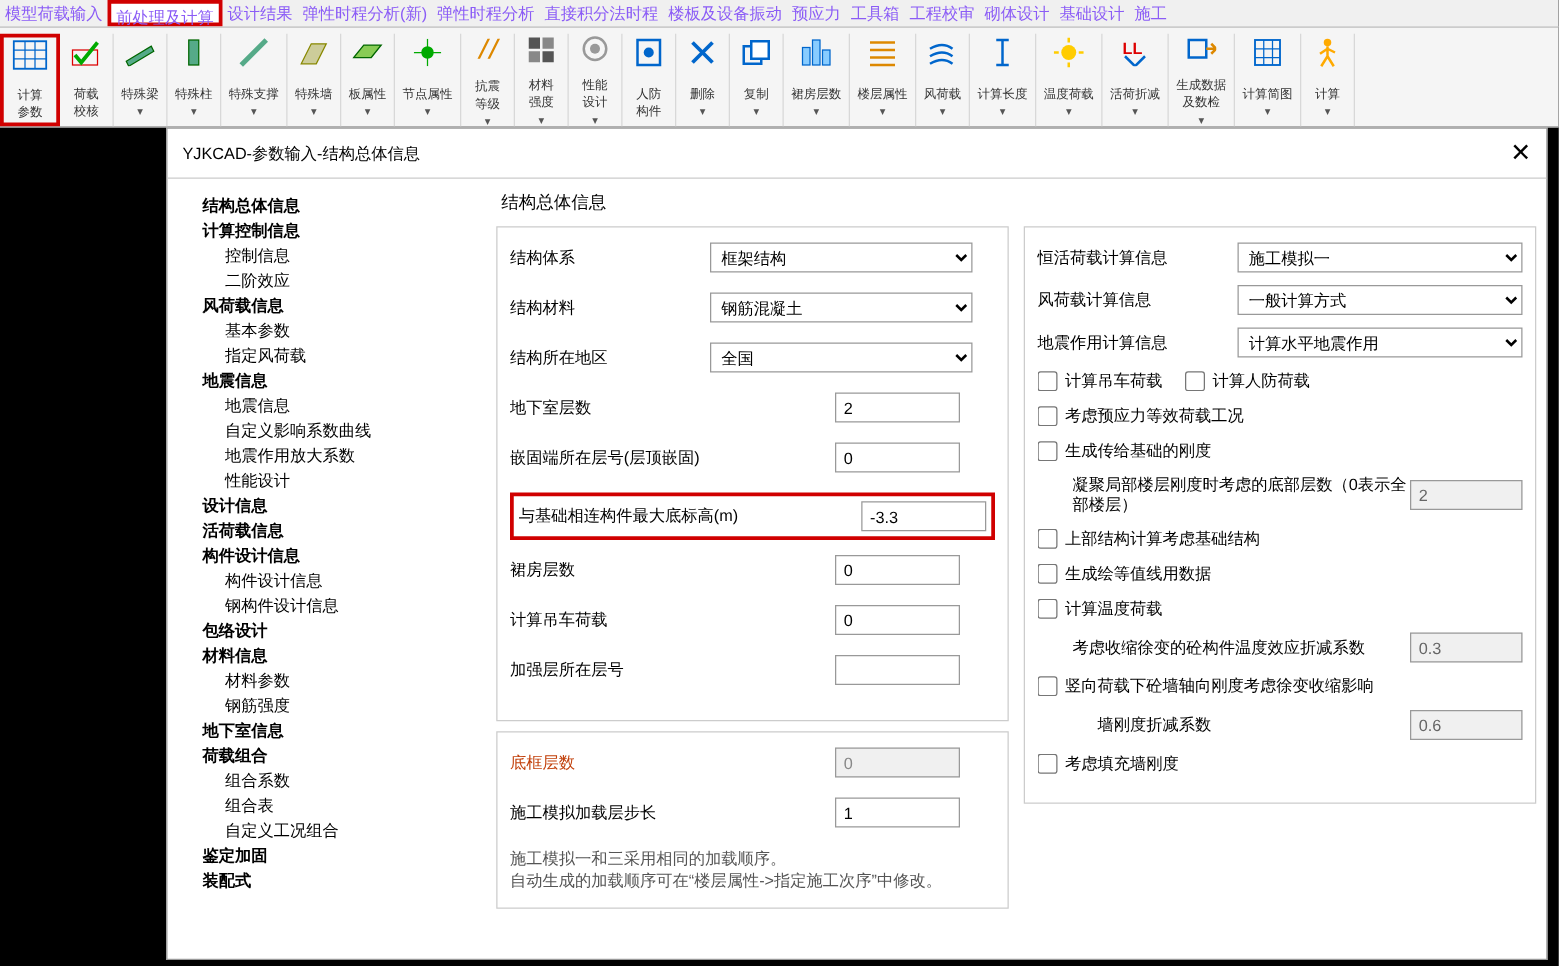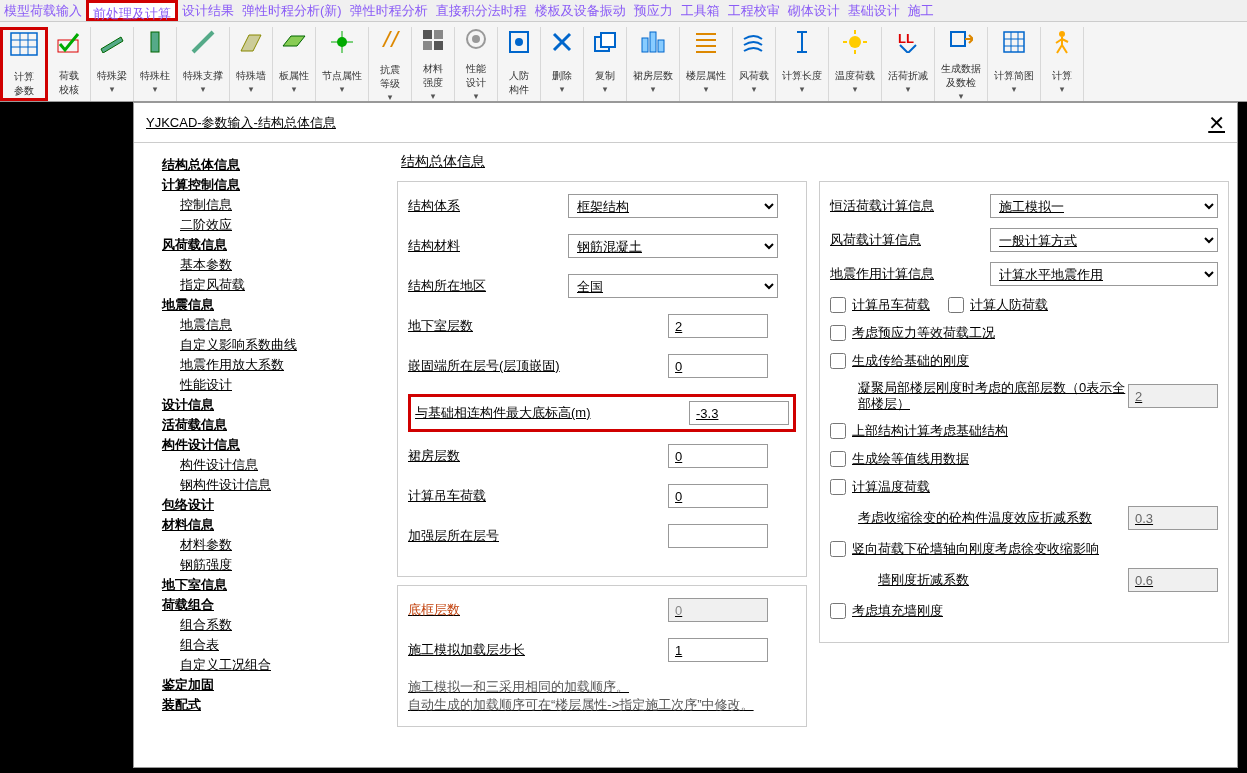--- a/index.html
+++ b/index.html
@@ -9,21 +9,21 @@
 .menubar .mitem { padding: 2px 4px; color: #8b5cf6; cursor: pointer; }
 .menubar .mitem.highlight { border: 3px solid #d00000; background: #fff; }
 
 .toolbar { background: #f5f5f5; height: 80px; display: flex; border-bottom: 1px solid #999; padding-top: 5px; }
 .toolgroup { display: flex; flex-direction: column; align-items: center; padding: 0 6px; position: relative; border-right: 1px solid #d8d8d8; }
 .toolgroup.highlight { border: 3px solid #d00000; }
 .toolgroup .ticon { width: 30px; height: 30px; display: flex; align-items: center; justify-content: center; }
 .toolgroup .tlabel { font-size: 10px; color: #333; text-align: center; line-height: 14px; margin-top: 12px; white-space: pre; }
 .toolgroup .drop { font-size: 9px; color: #555; margin-top: 1px; }
 
-.dialog { position: absolute; left: 133px; top: 102px; width: 1105px; height: 666px; background: #fff; border: 1px solid #999; text-decoration: underline; }
+.dialog { position: absolute; left: 133px; top: 102px; width: 1105px; height: 666px; background: #fff; border: 1px solid #999; }
 .dialog-title { height: 40px; display: flex; align-items: center; padding: 0 12px; border-bottom: 1px solid #ccc; font-size: 16px; }
 .dialog-title .close { margin-left: auto; font-size: 20px; cursor: pointer; }
 
 .dialog-body { display: flex; height: calc(100% - 40px); }
 
 .tree { width: 255px; padding: 12px 10px 12px 28px; overflow-y: auto; }
 .tree .node { color: #000; line-height: 20px; cursor: pointer; }
 .tree .node.bold { font-weight: bold; }
 .tree .node.child { padding-left: 18px; font-weight: normal; }
 

